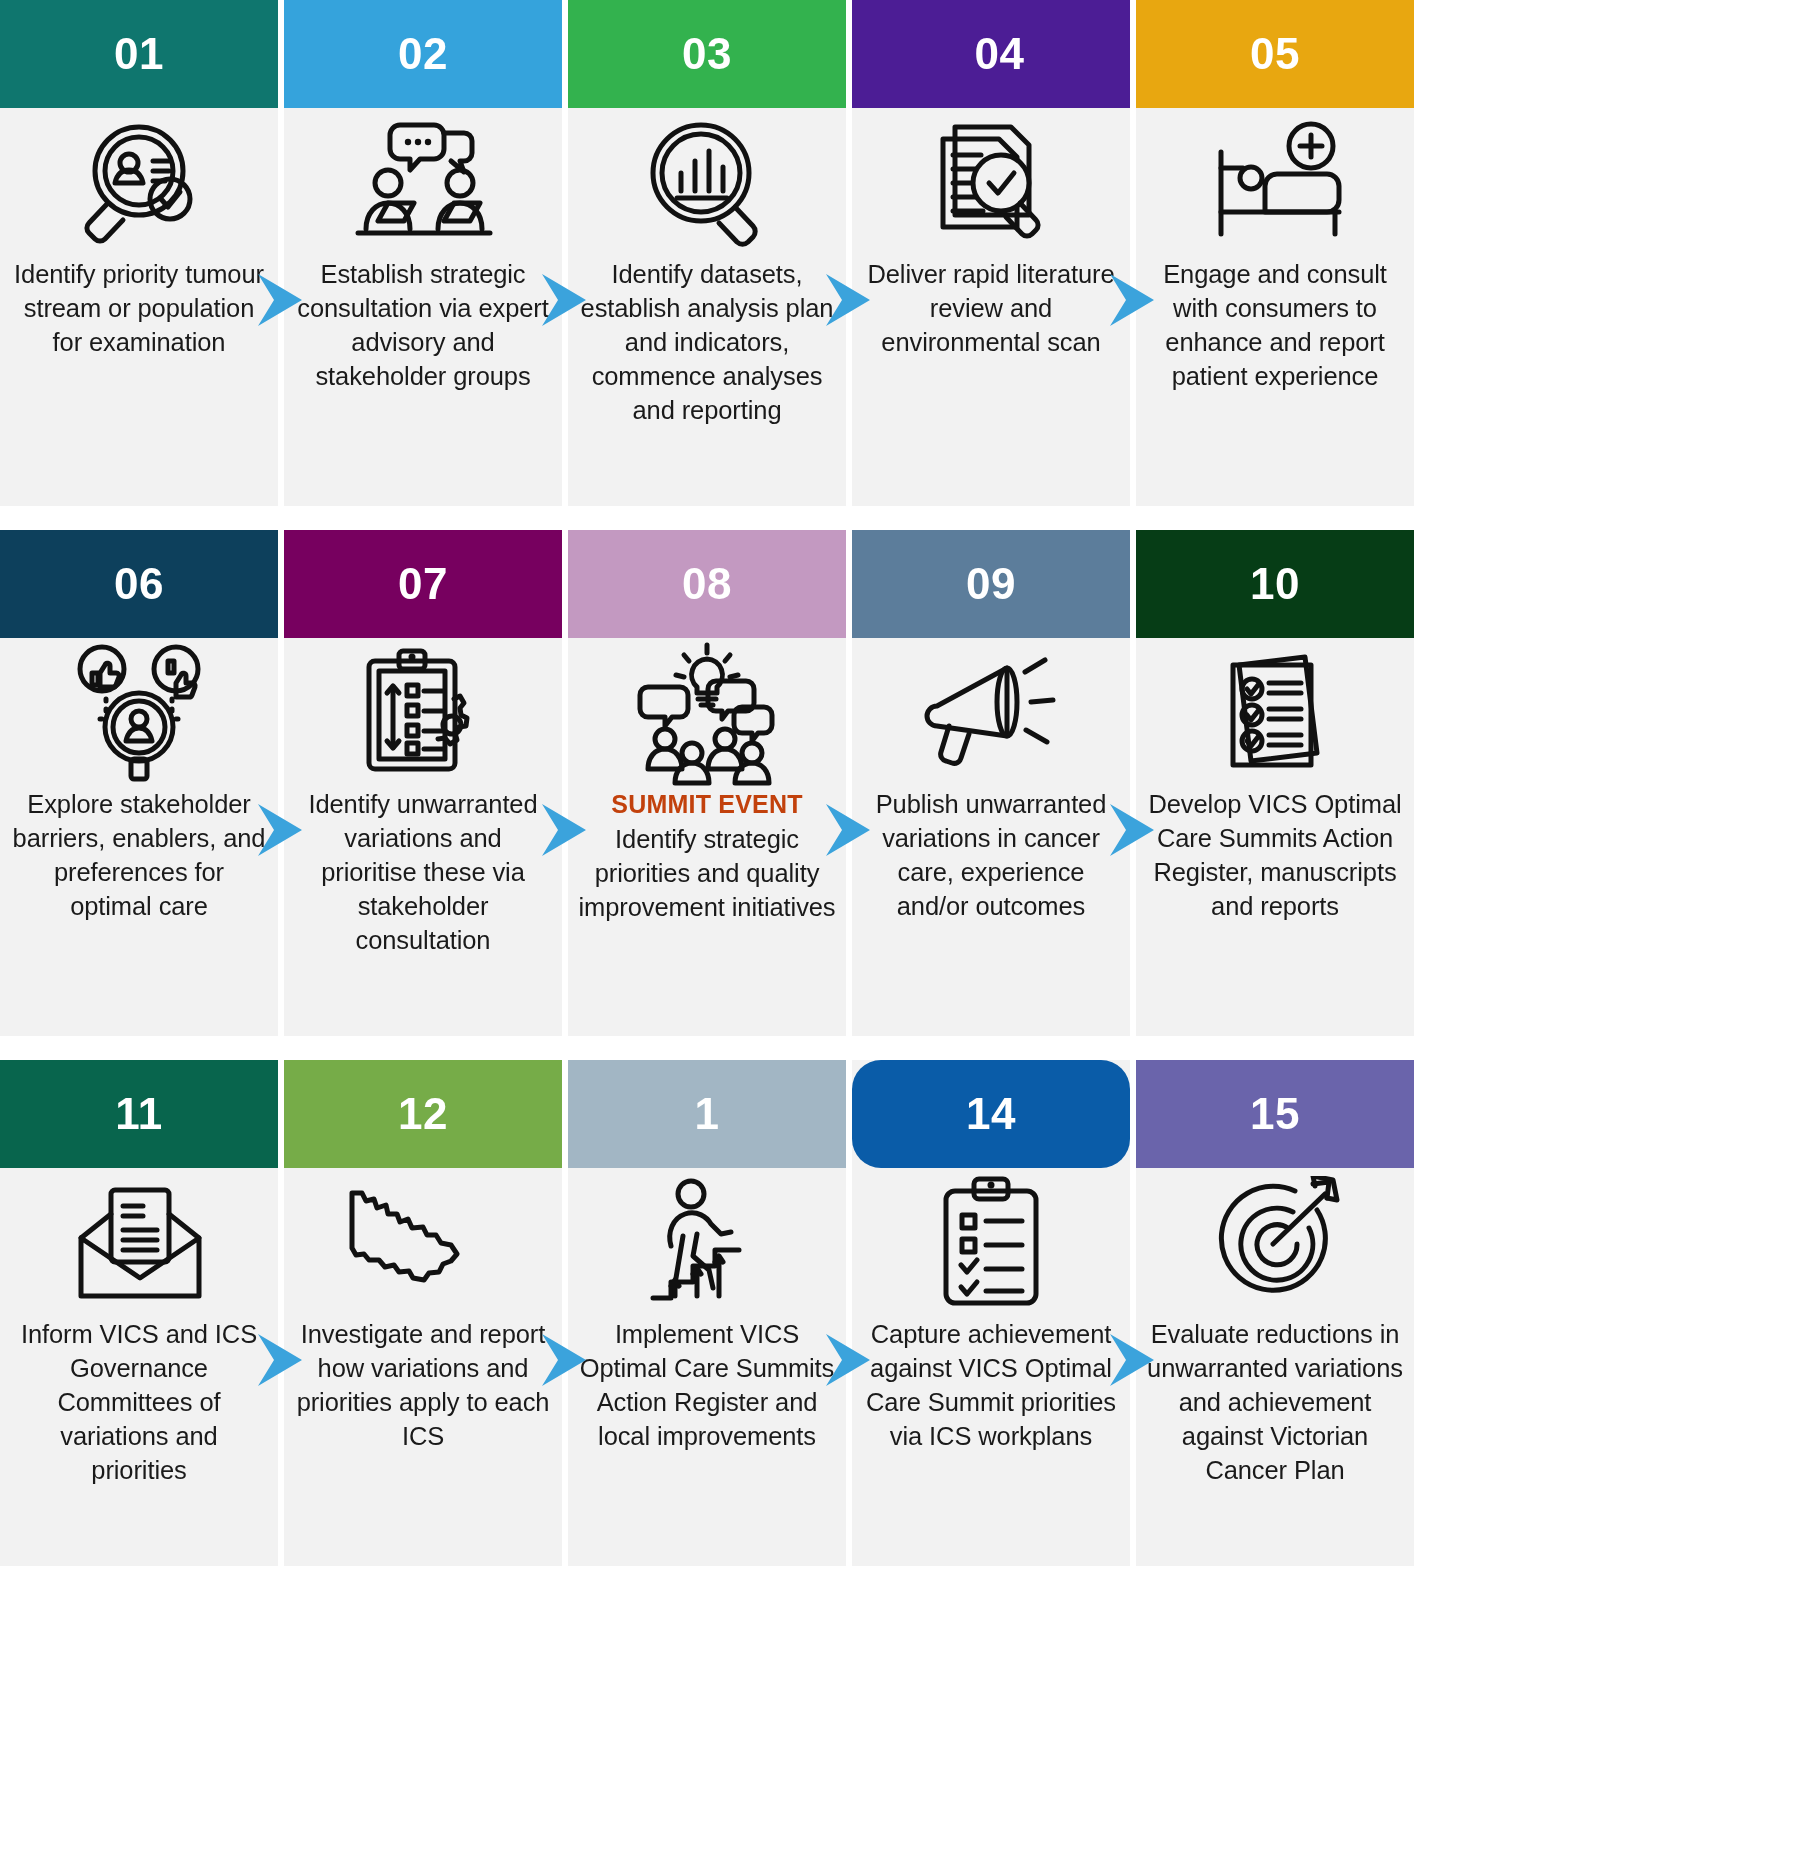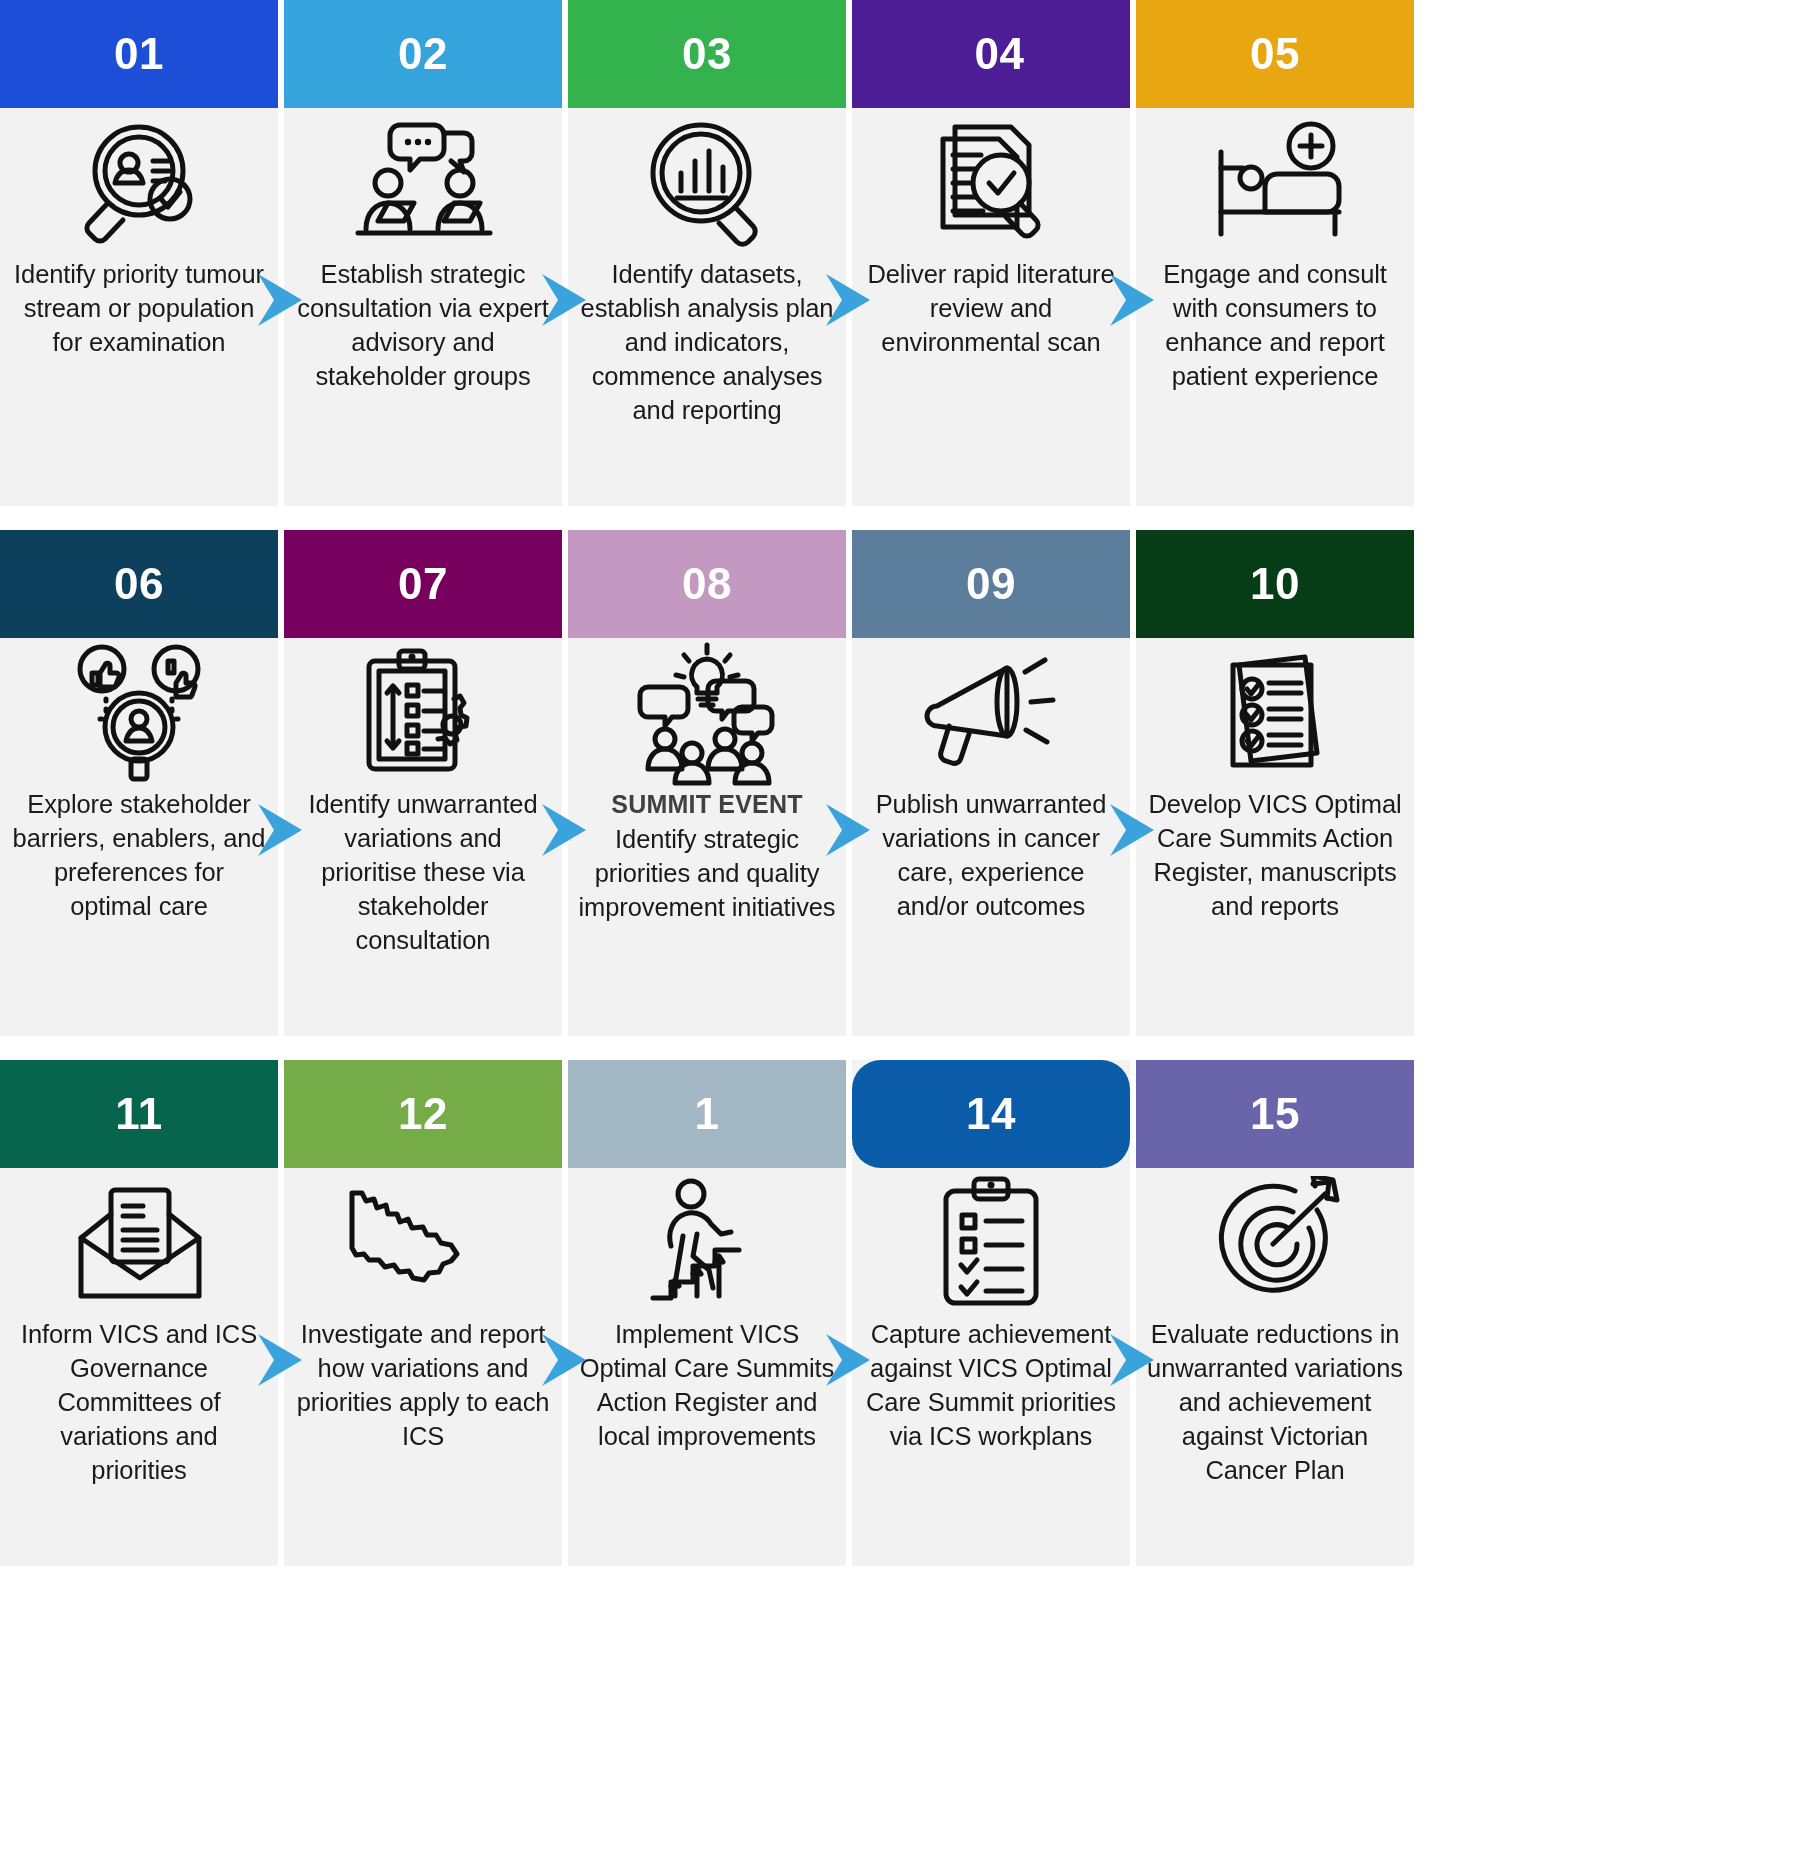--- a/index.html
+++ b/index.html
@@ -98,21 +98,21 @@
   }
   .arrow svg { display: block; }
 </style>
 </head>
 <body>
 
 <div id="board">
   <div class="row row-0">
       <div class="slot">
         <div class="card">
-          <div class="card-header" style="background: #1d4ed8;">
+          <div class="card-header" style="background: #0f766e;">
             <span class="card-number">01</span>
           </div>
           <div class="card-icon">
     <svg width="140" height="140" viewBox="0 0 140 140">
       <g fill="none" stroke="#111" stroke-width="5" stroke-linecap="round" stroke-linejoin="round">
         <circle cx="70" cy="58" r="44"></circle>
         <circle cx="70" cy="58" r="34"></circle>
         <circle cx="60" cy="50" r="9"></circle>
         <path d="M46 70c2-9 7-13 14-13s12 4 14 13z"></path>
         <line x1="84" y1="48" x2="100" y2="48"></line>
@@ -354,21 +354,21 @@
         <circle cx="60" cy="112" r="10"></circle>
         <path d="M43 142c0-12 7-20 17-20s17 8 17 20z"></path>
         <circle cx="93" cy="98" r="10"></circle>
         <path d="M76 128c0-12 7-20 17-20s17 8 17 20z"></path>
         <circle cx="120" cy="112" r="10"></circle>
         <path d="M103 142c0-12 7-20 17-20s17 8 17 20z"></path>
       </g>
     </svg>
           </div>
           <div class="card-body">
-            <div class="card-eyebrow" style="color: #404040;">SUMMIT EVENT</div>
+            <div class="card-eyebrow" style="color: #c2410c;">SUMMIT EVENT</div>
             <div class="card-text">Identify strategic priorities and quality improvement initiatives</div>
           </div>
         </div>
         <div class="arrow">
   <svg width="52" height="56" viewBox="0 0 52 56">
     <path d="M4 2 L48 28 L4 54 L20 28 Z" fill="#3ba3dc"></path>
   </svg>
         </div>
       </div>
       <div class="slot">

